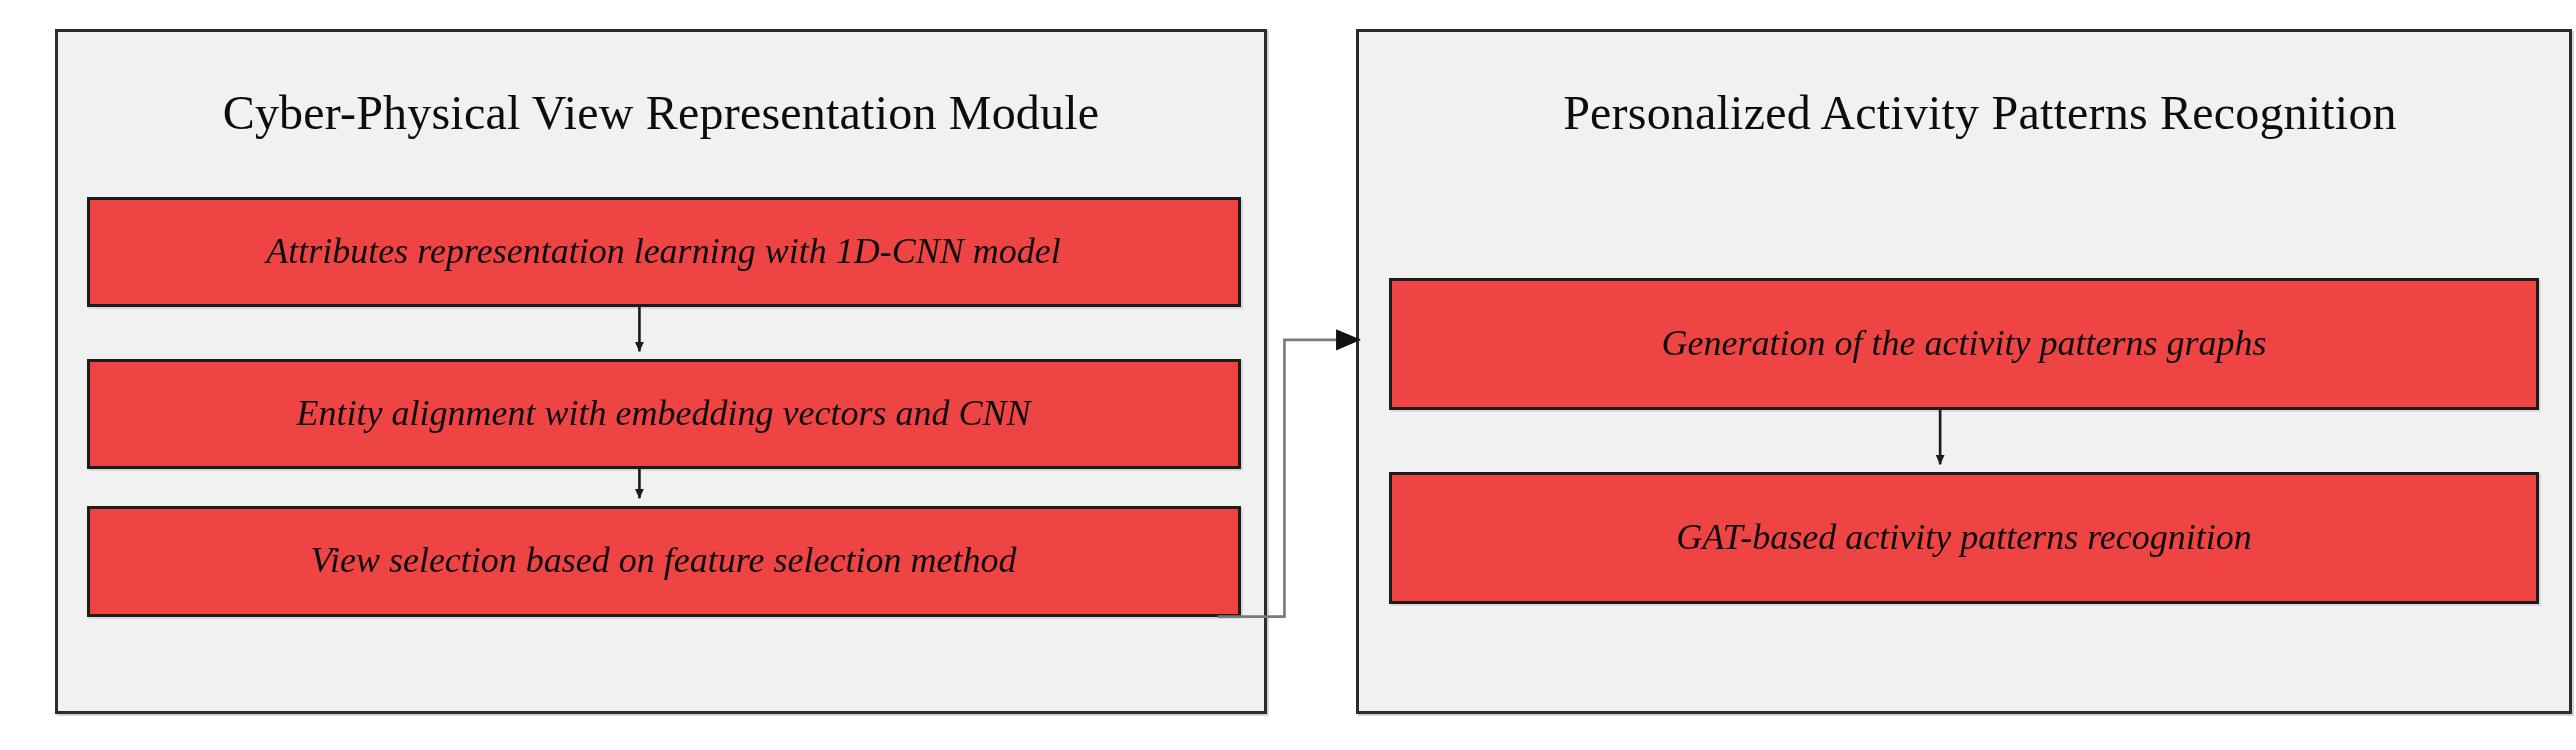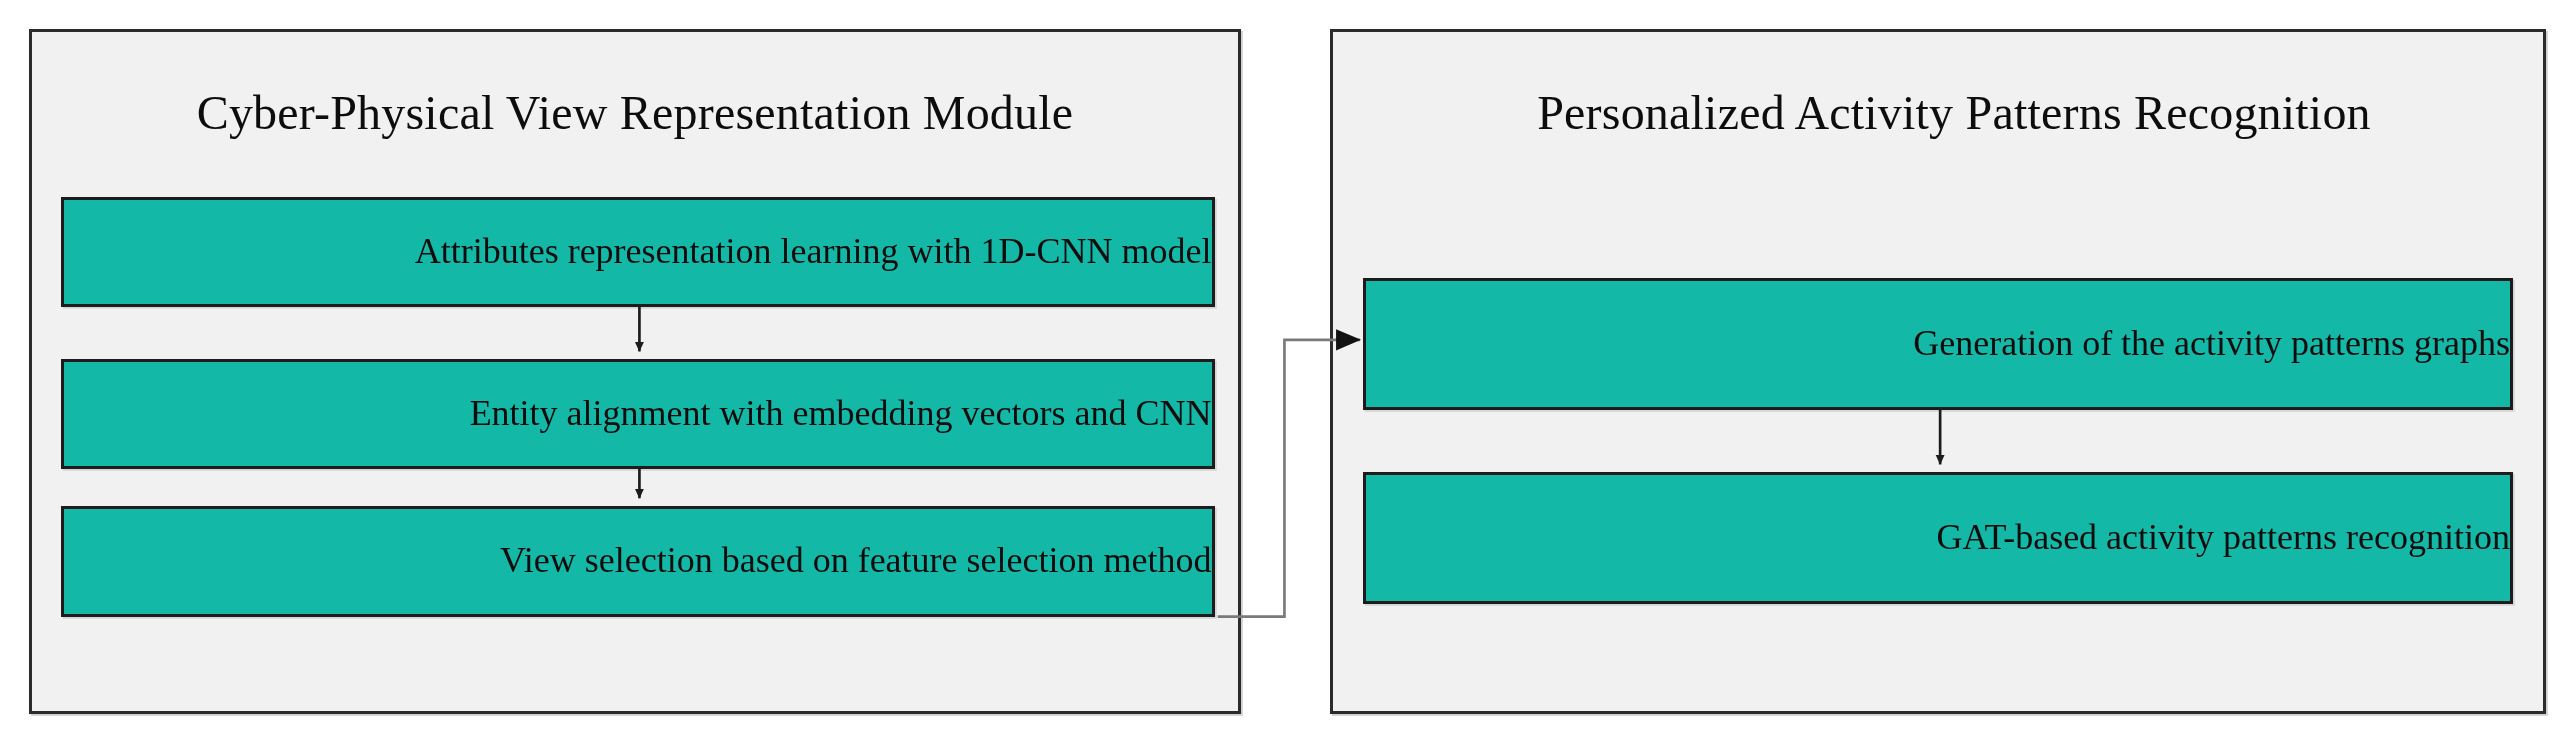--- a/index.html
+++ b/index.html
@@ -22,20 +22,21 @@
     height: 750px;
   }
 
   
   .panel {
     position: absolute;
     background: #f1f1f1;
     border: 3.6px solid #2b2b2b;
     box-sizing: border-box;
     box-shadow: 1.8px 1.8px 0 0 #cfcfcf;
+    margin-left: 26px;
   }
   #panel-left {
     left: 29px;
     top: 28.5px;
     width: 1212px;
     height: 685px;
   }
   #panel-right {
     left: 1330px;
     top: 28.5px;
@@ -53,27 +54,28 @@
     color: #0d0d0d;
     letter-spacing: 0.2px;
     white-space: nowrap;
   }
   #panel-left .panel-title  { top: 55px; }
   #panel-right .panel-title { top: 55px; padding-left: 16px; }
 
   
   .step-box {
     position: absolute;
-    background: #14b8a6;
+    background: #ef4444;
     border: 3.6px solid #1c1c1c;
     box-sizing: border-box;
     display: flex;
     align-items: center;
-    justify-content: flex-end;
+    justify-content: center;
     box-shadow: 1.8px 1.8px 0 0 #d5d5d5;
+    font-style: italic;
   }
   .step-label {
     font-size: 36px;
     line-height: 1.15;
     color: #0d0d0d;
     text-align: center;
     white-space: nowrap;
   }
 
   

